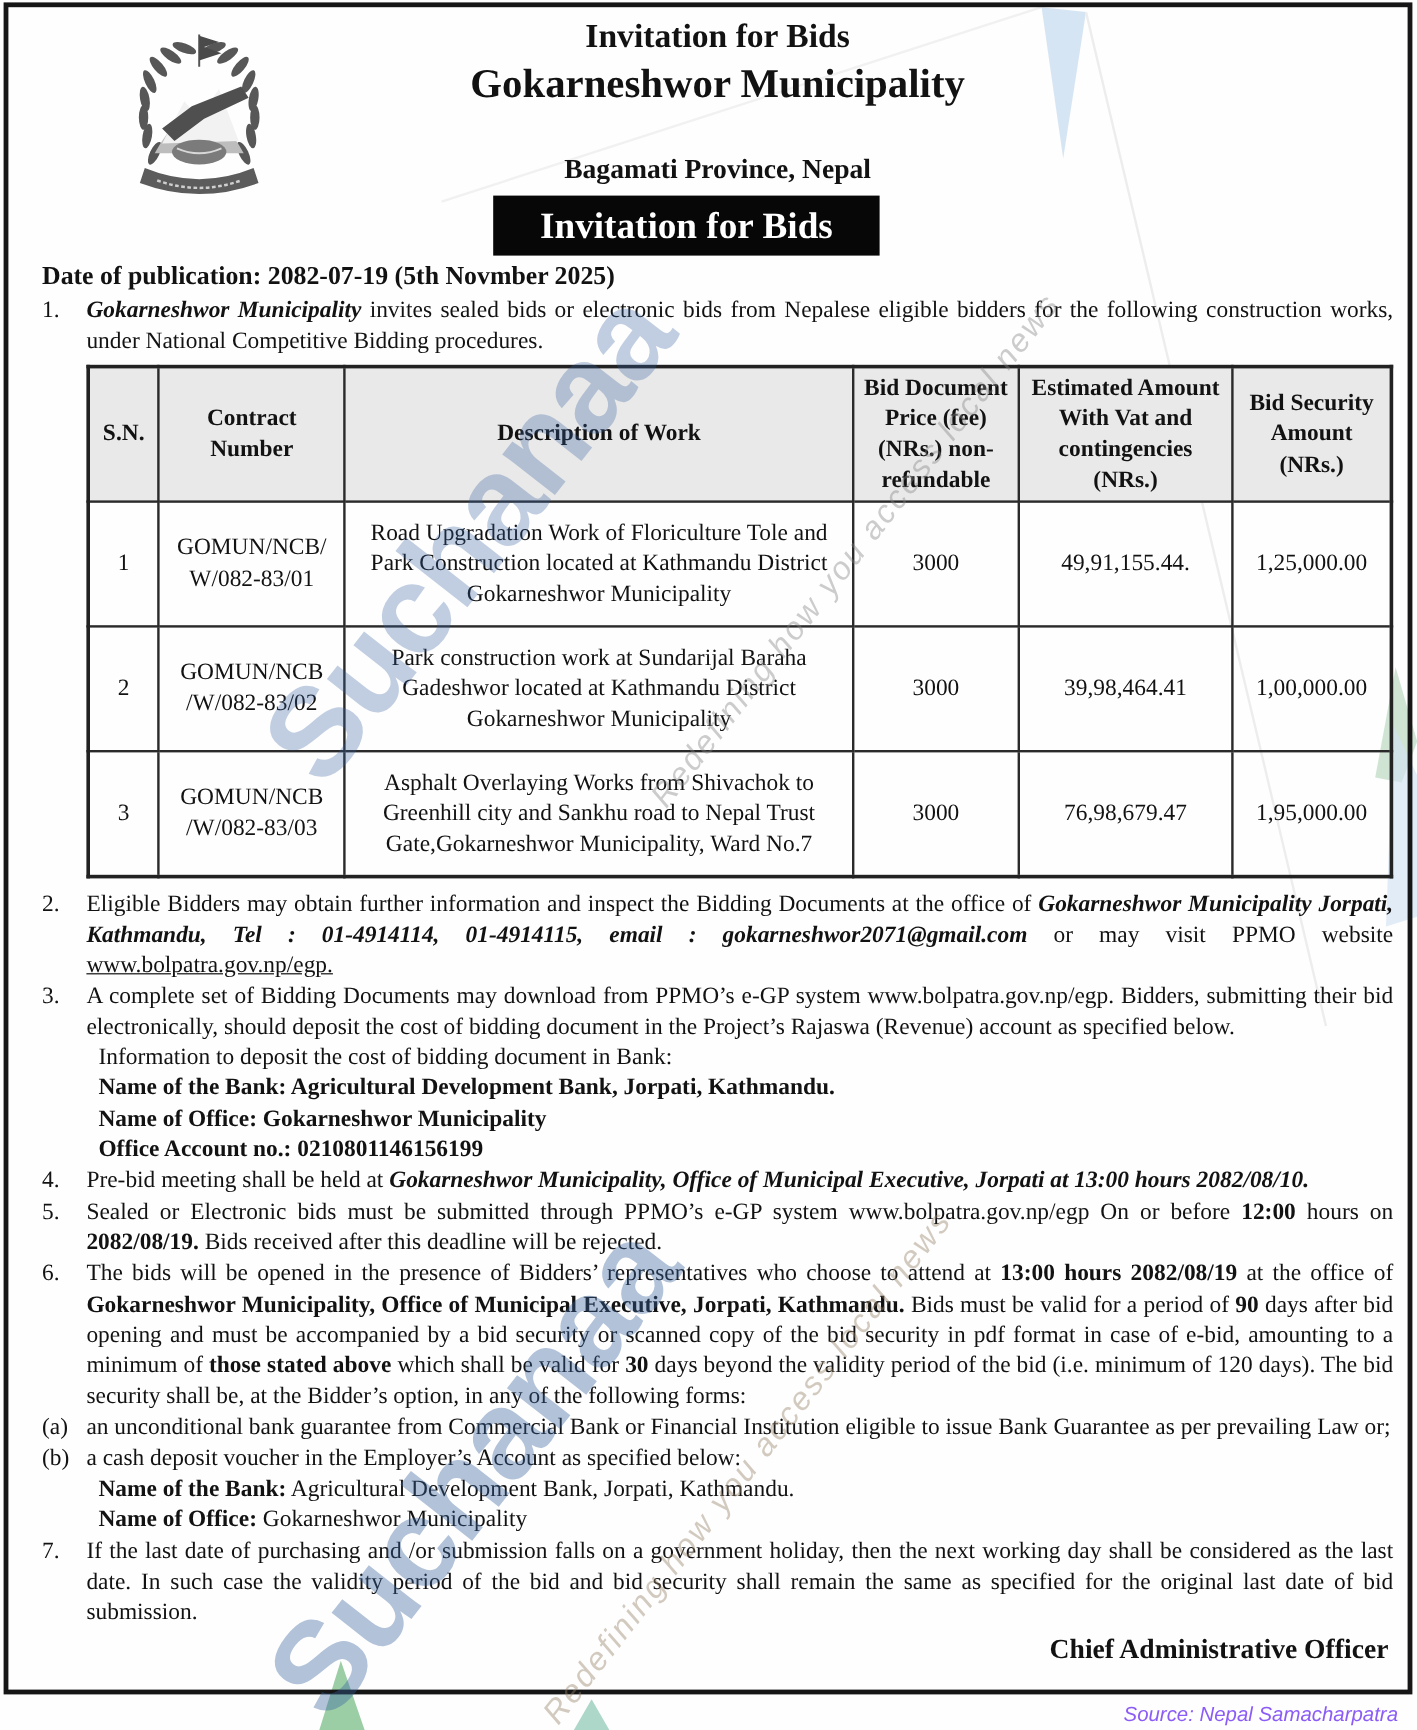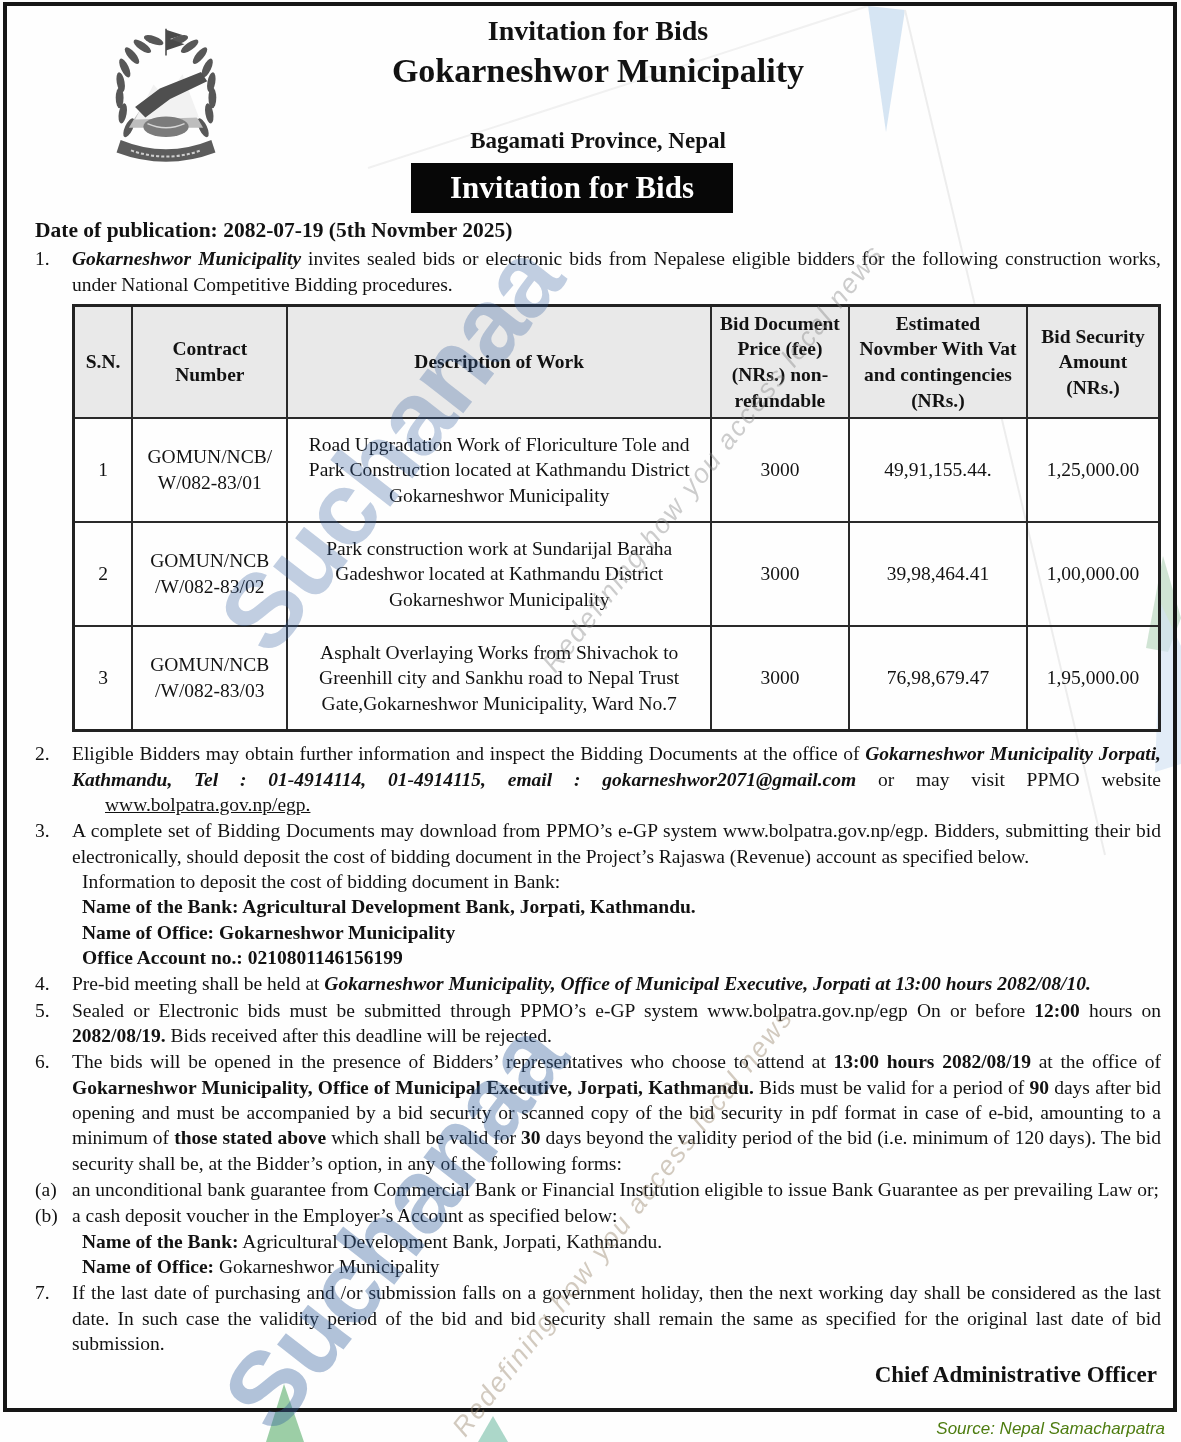--- a/index.html
+++ b/index.html
@@ -30,39 +30,39 @@
 
   
   .items { margin-top:3px; }
   .item { display:flex; font-size:19.5px; line-height:1.3; margin-top:1px; }
   .item .no { width:37px; flex:none; }
   .item .body { flex:1; text-align:justify; }
   .item .par { text-align:justify; }
   .item .subline { text-align:left;margin-left:10px; }
   .b  { font-weight:bold; }
   .bi { font-weight:bold; font-style:italic; }
-  .u  { text-decoration:underline;margin-left:33px; }
+  .u  { text-decoration:underline; }
 
   
   .bid-table {
     border-collapse:collapse; table-layout:fixed;
     margin:7px 0 9px 37px; width:calc(100% - 37px);
     font-size:19.5px; text-align:center;
     border:3px solid #222;
   }
   .bid-table th, .bid-table td {
     border:2px solid #2a2a2a; padding:3px 6px; vertical-align:middle; line-height:1.32;
   }
   .bid-table th { background:#e9e9e9; font-weight:bold; height:104px; }
   .bid-table td { height:96px; background:transparent; }
 
   .signature { text-align:right; font-weight:bold; font-size:23px; margin:6px 4px 0 0; }
   .source {
     position:absolute; right:16px; bottom:3px; z-index:6;
-    font-family:"Liberation Sans", sans-serif; font-style:italic; font-size:17px; color:#4d7c0f;
+    font-family:"Liberation Sans", sans-serif; font-style:italic; font-size:17px; color:#8b5cf6;
   }
 
   
   .wm-shapes { position:absolute; left:0; top:0; width:1181px; height:1442px; z-index:1; pointer-events:none; }
   .wm-text { position:absolute; z-index:6; pointer-events:none; white-space:nowrap;
              font-family:"Liberation Sans", sans-serif; font-weight:bold; transform-origin:0 100%; }
   .wm-brand-center { left:278px; top:560px; height:105px; font-size:105px; letter-spacing:-2px;
                      color:rgba(52,96,158,0.30); transform:rotate(-52deg); }
   .wm-tag-center   { left:560px; top:648px; height:30px; font-size:27px; font-weight:normal; font-style:italic;
                      color:rgba(130,130,130,0.40); letter-spacing:2px; transform:rotate(-52deg); }
@@ -152,21 +152,21 @@
           <col style="width:12.7%">
             <col style="width:16.4%">
             <col style="width:12.2%">
         </colgroup>
         <thead>
           <tr>
             <th>S.N.</th>
             <th>Contract Number</th>
             <th>Description of Work</th>
             <th>Bid Document Price (fee) (NRs.) non-refundable</th>
-            <th>Estimated Novmber With Vat and contingencies (NRs.)</th>
+            <th>Estimated Amount With Vat and contingencies (NRs.)</th>
             <th>Bid Security Amount (NRs.)</th>
           </tr>
         </thead>
         <tbody>
           <tr>
             <td>1</td>
             <td>GOMUN/NCB/ W/082-83/01</td>
             <td>Road Upgradation Work of Floriculture Tole and Park Construction located at Kathmandu District Gokarneshwor Municipality</td>
             <td>3000</td>
             <td>49,91,155.44.</td>

